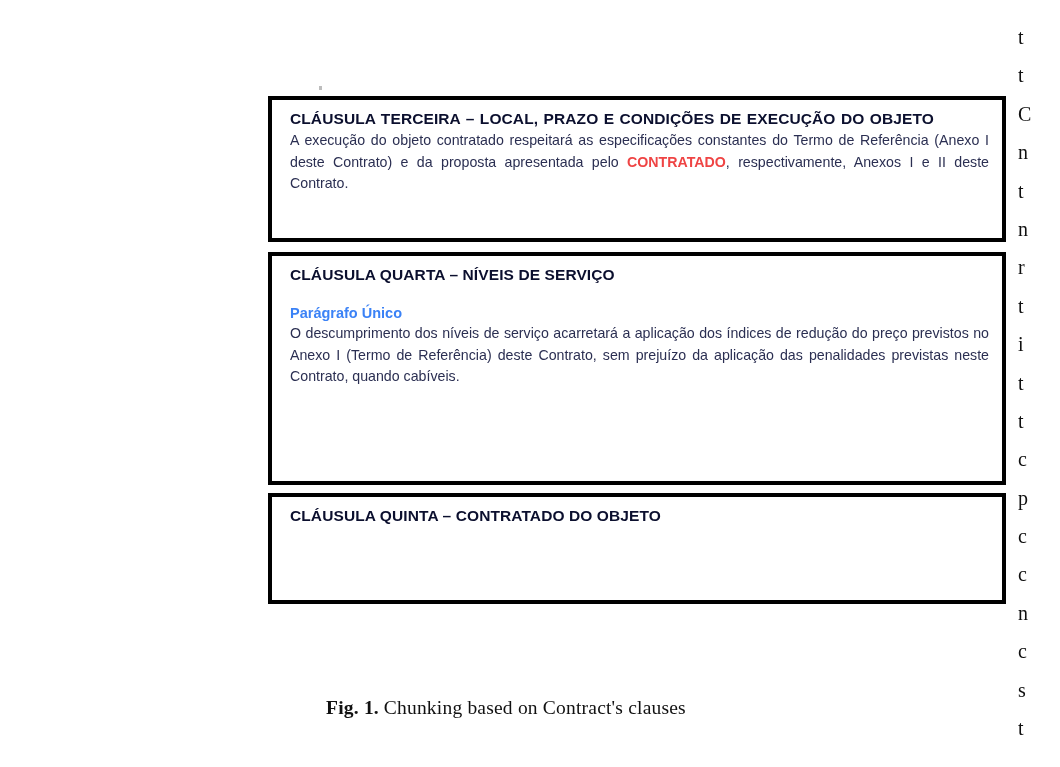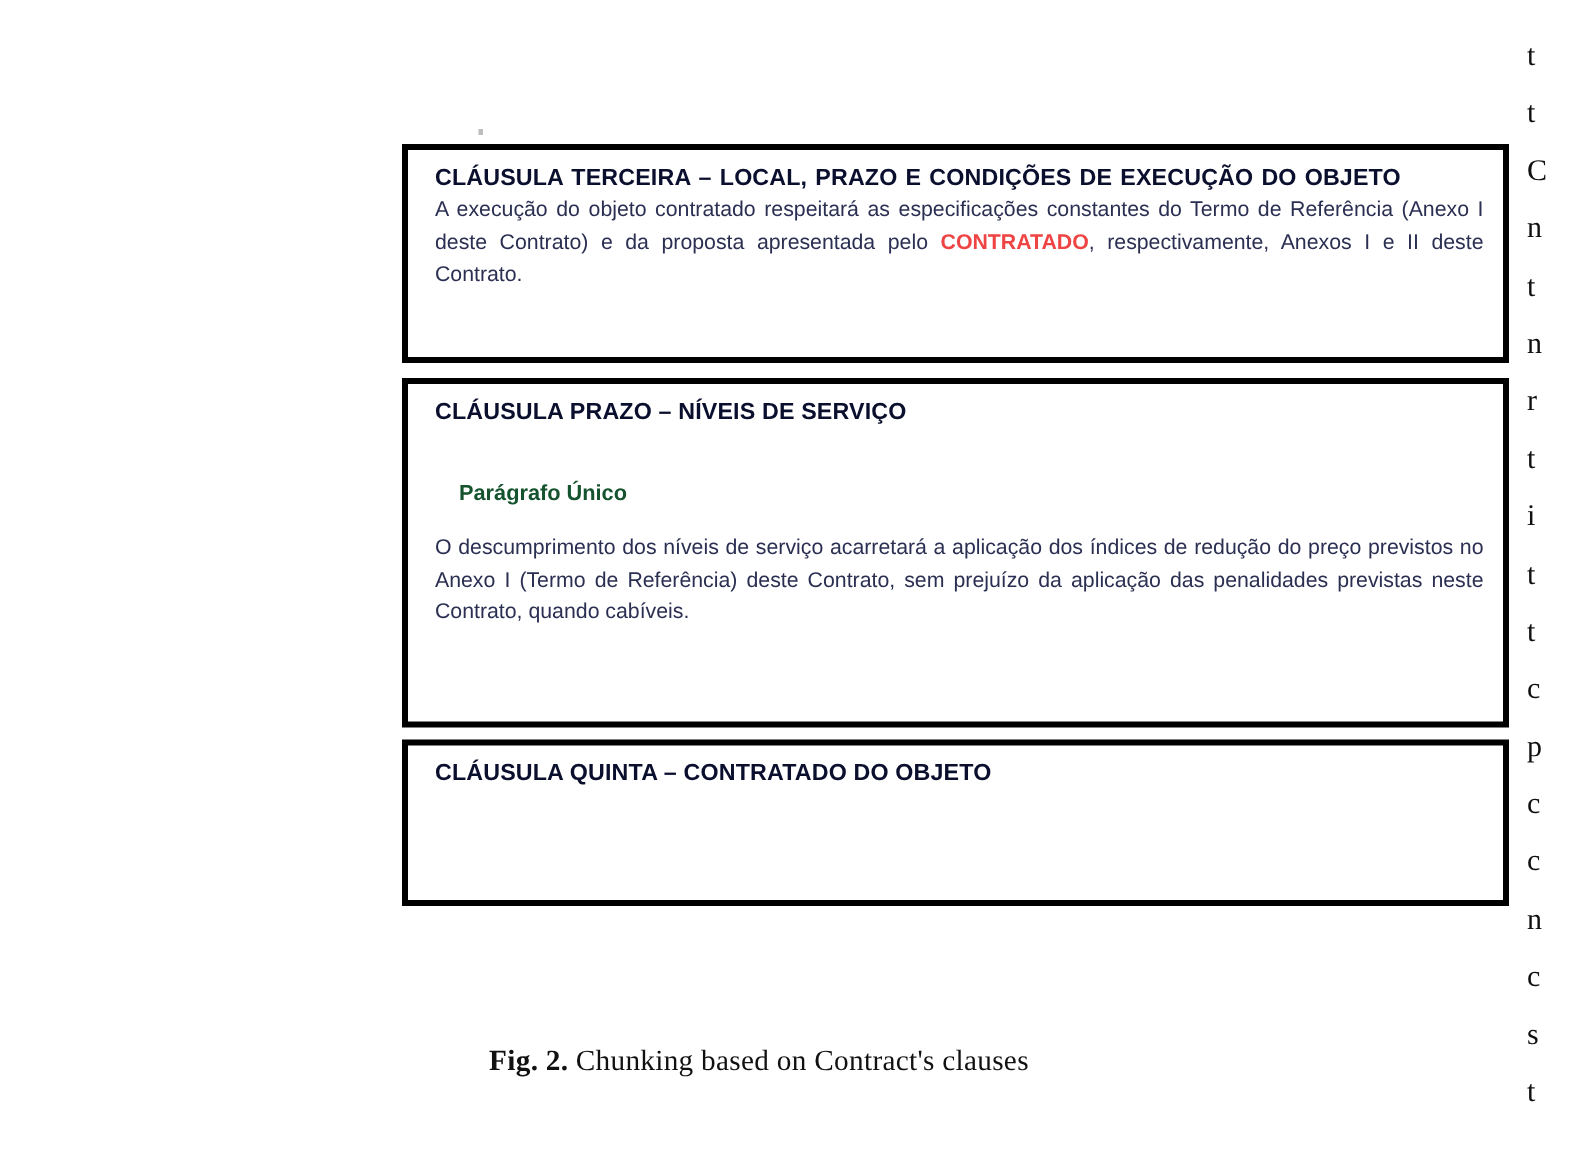--- a/index.html
+++ b/index.html
@@ -49,22 +49,22 @@
     text-align: justify;
     text-justify: inter-word;
   }
   .clause-title.squeeze { word-spacing: 1.0px; }
 
   .clause-sub {
     font-family: "Liberation Sans", "DejaVu Sans", sans-serif;
     font-weight: bold;
     font-size: 14.5px;
     line-height: 20px;
-    color: #14532d;
-    margin: 16px;
+    color: #3b82f6;
+    margin: 0;
   }
 
   .clause-body {
     font-family: "Liberation Sans", "DejaVu Sans", sans-serif;
     font-size: 14.2px;
     line-height: 21.5px;
     color: #2b2f52;
     margin: 0;
     text-align: justify;
     text-justify: inter-word;
@@ -127,32 +127,32 @@
 <div id="figure-area">
 
   <div id="scan-speck"></div>
 
   <div class="clause-box" id="clause-box-1">
     <p class="clause-title squeeze">CLÁUSULA TERCEIRA – LOCAL, PRAZO E CONDIÇÕES DE EXECUÇÃO DO OBJETO</p>
     <p class="clause-body">A execução do objeto contratado respeitará as especificações constantes do Termo de Referência (Anexo I deste Contrato) e da proposta apresentada pelo <b>CONTRATADO</b>, respectivamente, Anexos I e II deste Contrato.</p>
   </div>
 
   <div class="clause-box" id="clause-box-2">
-    <p class="clause-title">CLÁUSULA PRAZO – NÍVEIS DE SERVIÇO</p>
+    <p class="clause-title">CLÁUSULA QUARTA – NÍVEIS DE SERVIÇO</p>
     <div class="spacer-line"></div>
     <p class="clause-sub">Parágrafo Único</p>
     <p class="clause-body">O descumprimento dos níveis de serviço acarretará a aplicação dos índices de redução do preço previstos no Anexo I (Termo de Referência) deste Contrato, sem prejuízo da aplicação das penalidades previstas neste Contrato, quando cabíveis.</p>
   </div>
 
   <div class="clause-box" id="clause-box-3">
     <p class="clause-title">CLÁUSULA QUINTA – CONTRATADO DO OBJETO</p>
   </div>
 
   <div id="figure-caption">
-    <span class="cap-label">Fig. 2.</span><span> </span><span class="cap-text">Chunking based on Contract's clauses</span>
+    <span class="cap-label">Fig. 1.</span><span> </span><span class="cap-text">Chunking based on Contract's clauses</span>
   </div>
 
 </div>
 
 <div id="right-column">
     <div class="rc-line">t</div>
     <div class="rc-line">t</div>
     <div class="rc-line">C</div>
     <div class="rc-line">n</div>
     <div class="rc-line">t</div>

